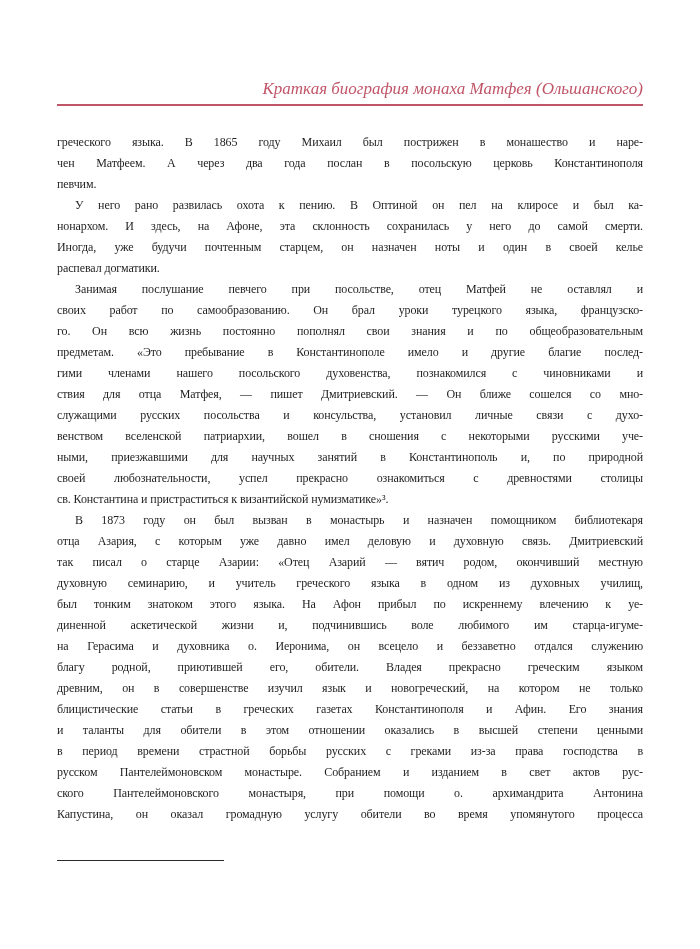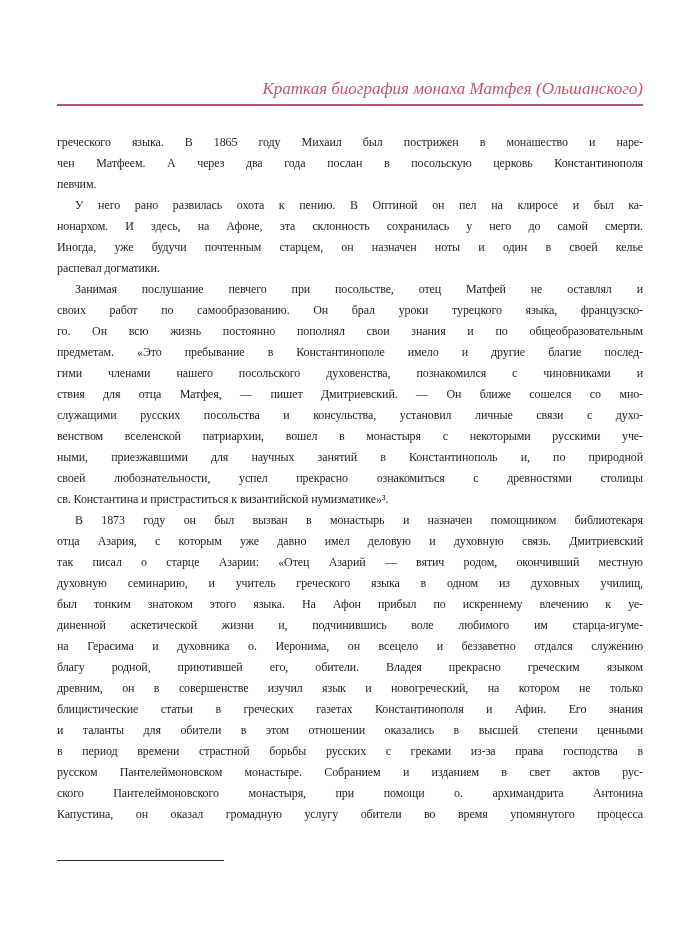--- a/index.html
+++ b/index.html
@@ -118,21 +118,21 @@
       <div class="line">нонархом. И здесь, на Афоне, эта склонность сохранилась у него до самой смерти.</div>
       <div class="line">Иногда, уже будучи почтенным старцем, он назначен ноты и один в своей келье</div>
       <div class="line end">распевал догматики.</div>
       <div class="line indent">Занимая послушание певчего при посольстве, отец Матфей не оставлял и</div>
       <div class="line">своих работ по самообразованию. Он брал уроки турецкого языка, французско-</div>
       <div class="line">го. Он всю жизнь постоянно пополнял свои знания и по общеобразовательным</div>
       <div class="line">предметам. «Это пребывание в Константинополе имело и другие благие послед-</div>
       <div class="line">гими членами нашего посольского духовенства, познакомился с чиновниками и</div>
       <div class="line">ствия для отца Матфея, — пишет Дмитриевский. — Он ближе сошелся со мно-</div>
       <div class="line">служащими русских посольства и консульства, установил личные связи с духо-</div>
-      <div class="line">венством вселенской патриархии, вошел в монастыря с некоторыми русскими уче-</div>
+      <div class="line">венством вселенской патриархии, вошел в сношения с некоторыми русскими уче-</div>
       <div class="line">ными, приезжавшими для научных занятий в Константинополь и, по природной</div>
       <div class="line">своей любознательности, успел прекрасно ознакомиться с древностями столицы</div>
       <div class="line end">св. Константина и пристраститься к византийской нумизматике»³.</div>
       <div class="line indent">В 1873 году он был вызван в монастырь и назначен помощником библиотекаря</div>
       <div class="line">отца Азария, с которым уже давно имел деловую и духовную связь. Дмитриевский</div>
       <div class="line">так писал о старце Азарии: «Отец Азарий — вятич родом, окончивший местную</div>
       <div class="line">духовную семинарию, и учитель греческого языка в одном из духовных училищ,</div>
       <div class="line">был тонким знатоком этого языка. На Афон прибыл по искреннему влечению к уе-</div>
       <div class="line">диненной аскетической жизни и, подчинившись воле любимого им старца-игуме-</div>
       <div class="line">на Герасима и духовника о. Иеронима, он всецело и беззаветно отдался служению</div>

